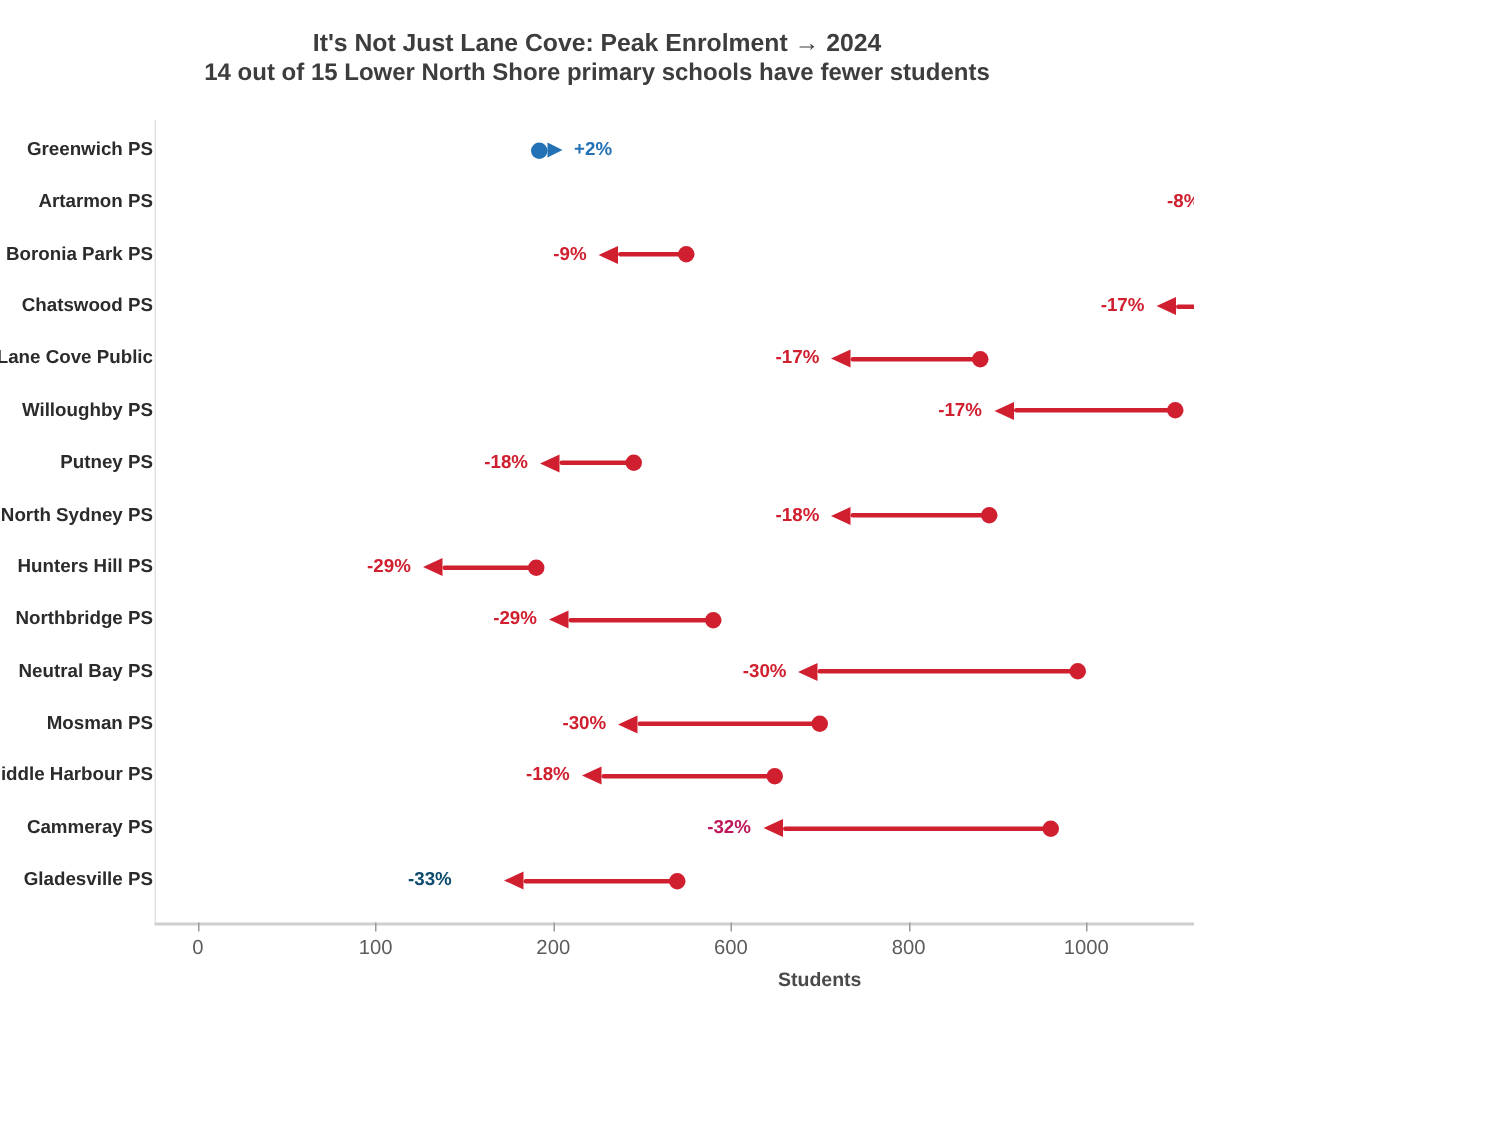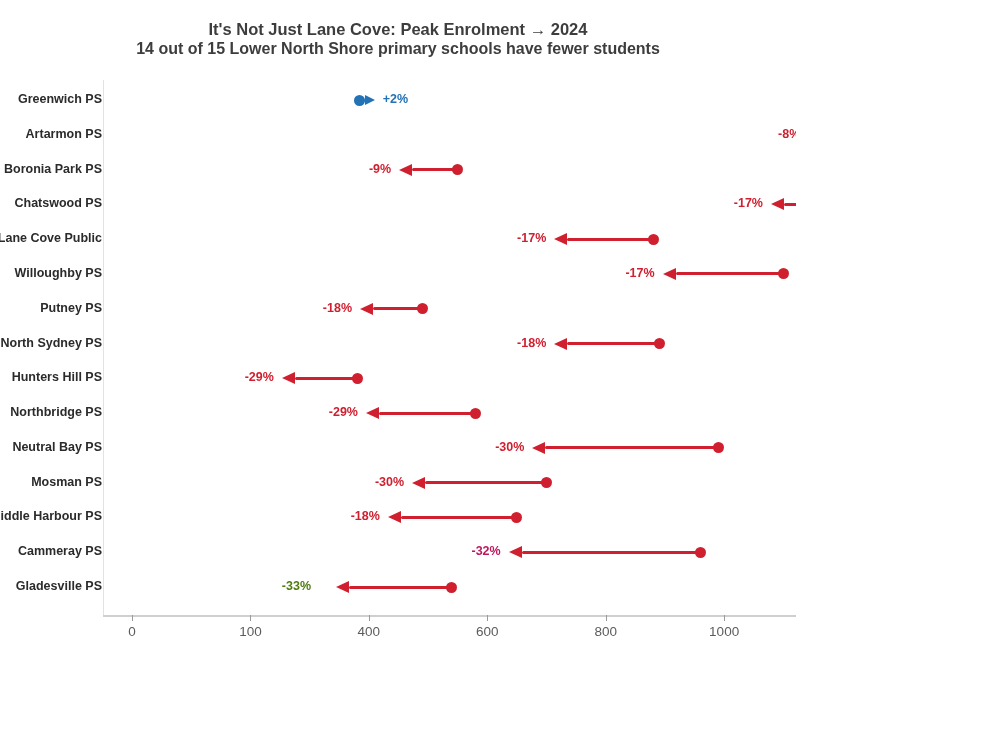--- a/index.html
+++ b/index.html
@@ -105,32 +105,33 @@
       <div class="pct" style="left: 319.872px; top: 509.48px; width: 60px; text-align: right; color: rgb(208, 32, 48);">-18%</div>
       <div class="row-label" style="left: -28px; top: 544.27px;">Cammeray PS</div>
       <div class="dot" style="left: 694.957px; top: 546.77px; background: rgb(208, 32, 48);"></div>
       <div class="aline" style="left: 521.669px; top: 550.77px; width: 178.788px; background: rgb(208, 32, 48);"></div>
       <div class="ahead-left" style="left: 508.669px; top: 546.27px; border-right: 13px solid rgb(208, 32, 48);"></div>
       <div class="pct" style="left: 440.669px; top: 544.27px; width: 60px; text-align: right; color: #be185d;">-32%</div>
       <div class="row-label" style="left: -28px; top: 579.06px;">Gladesville PS</div>
       <div class="dot" style="left: 446.257px; top: 581.56px; background: rgb(208, 32, 48);"></div>
       <div class="aline" style="left: 349.356px; top: 585.56px; width: 102.401px; background: rgb(208, 32, 48);"></div>
       <div class="ahead-left" style="left: 336.356px; top: 581.06px; border-right: 13px solid rgb(208, 32, 48);"></div>
-      <div class="pct" style="left: 251px; top: 579.06px; width: 60px; text-align: right; color: #4d7c0f;">-33%</div>
+      <div class="pct" style="left: 272px; top: 579.06px; width: 60px; color: #0c4a6e;">-33%</div>
       <div class="tick" style="left: 132px; top: 615px;"></div>
       <div class="tick-label" style="left: 102px; top: 624px;">0</div>
       <div class="tick" style="left: 250.429px; top: 615px;"></div>
       <div class="tick-label" style="left: 220.429px; top: 624px;">100</div>
       <div class="tick" style="left: 368.857px; top: 615px;"></div>
-      <div class="tick-label" style="left: 338.857px; top: 624px;">400</div>
+      <div class="tick-label" style="left: 338.857px; top: 624px;">200</div>
       <div class="tick" style="left: 487.286px; top: 615px;"></div>
       <div class="tick-label" style="left: 457.286px; top: 624px;">600</div>
       <div class="tick" style="left: 605.714px; top: 615px;"></div>
       <div class="tick-label" style="left: 575.714px; top: 624px;">800</div>
       <div class="tick" style="left: 724.143px; top: 615px;"></div>
       <div class="tick-label" style="left: 694.143px; top: 624px;">1000</div>
       <div class="tick" style="left: 842.571px; top: 615px;"></div>
       <div class="tick-label" style="left: 812.571px; top: 624px;">1700</div>
       <div class="tick" style="left: 961px; top: 615px;"></div>
       <div class="tick-label" style="left: 931px; top: 624px;">1400</div>
     </div>
 
+  <div class="x-axis-label" style="left:132px;top:645px;width:829px;">Students</div>
 </div>
 
 </body></html>

